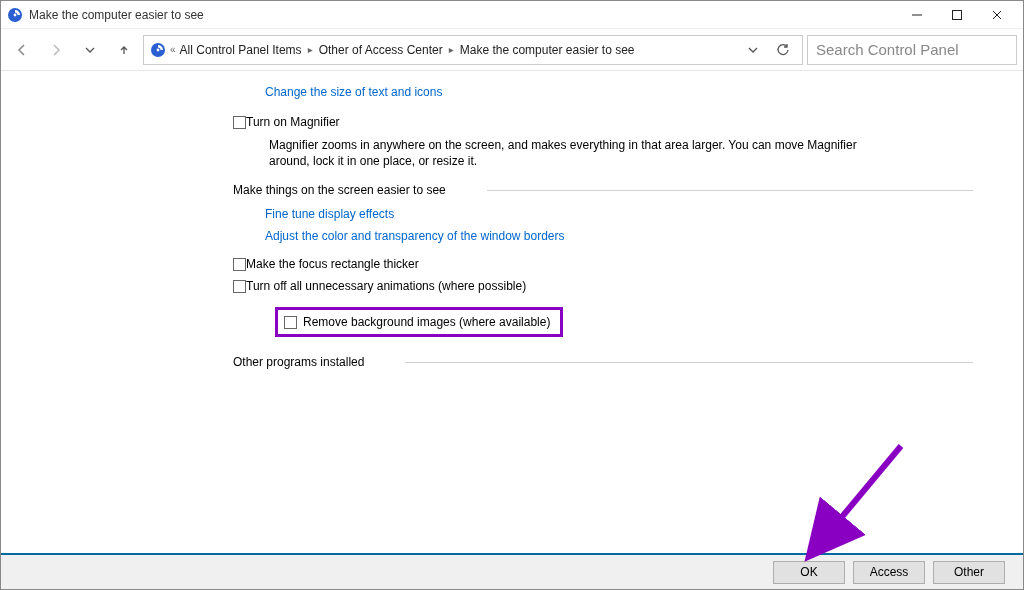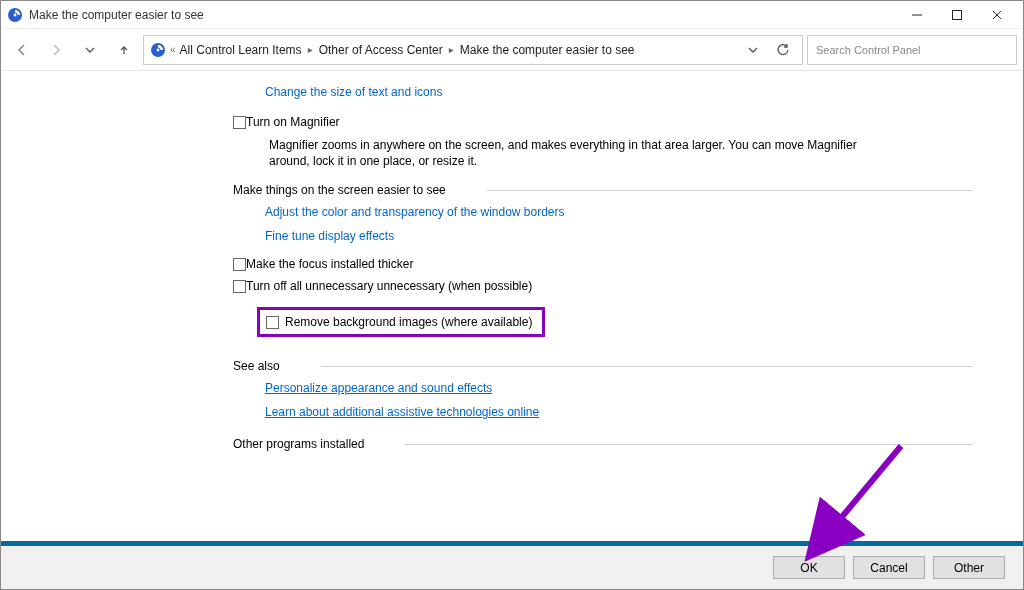--- a/index.html
+++ b/index.html
@@ -72,21 +72,21 @@
     width:210px;
     height:30px;
     border:1px solid #ccc;
     display:flex;
     align-items:center;
     padding:0 8px;
     color:#888;
     background:#fff;
   }
   .searchbar input {
-    border:none;outline:none;width:100%;font-size:11px;color:#333;background:transparent;
+    border:none;outline:none;width:100%;font-size:15px;color:#333;background:transparent;
   }
   .searchbar input::placeholder{color:#888;}
   
   .content {
     position:absolute;
     top:70px;left:0;right:0;bottom:36px;
     overflow:hidden;
     background:#fff;
     padding-left:22px;
   }
@@ -119,30 +119,30 @@
   }
   .select .chev{font-size:9px;color:#555;}
   .preview-box{
     width:42px;height:22px;border:1px solid #888;display:flex;align-items:center;justify-content:flex-start;padding-left:10px;
   }
   .preview-box .cursor-line{width:1px;height:14px;background:#000;}
   .highlight-box{
     display:inline-flex;align-items:flex-start;gap:6px;
     border:3px solid #8a00c2;
     padding:5px 10px 5px 6px;
-    margin-left:24px;
+    margin-left:42px;
   }
   
   .seealso{margin-top:18px;}
   .seealso .label{color:#000;}
   .seealso .link-row{margin:8px 0 0 32px;}
   
   .bottombar{
-    position:absolute;left:0;right:0;bottom:0;height:48px;
-    background:#f0f0f0;border-top:5px solid #0369a1;
+    position:absolute;left:0;right:0;bottom:0;height:36px;
+    background:#f0f0f0;border-top:2px solid #0369a1;
     display:flex;align-items:center;justify-content:flex-end;padding-right:18px;gap:8px;
   }
   .btn{
     min-width:72px;height:23px;border:1px solid #adadad;background:#e1e1e1;
     display:flex;align-items:center;justify-content:center;font-size:12px;color:#000;
     padding:0 10px;
   }
   
   .arrow-svg{position:absolute;pointer-events:none;}
 </style>
@@ -200,21 +200,21 @@
   </div>
   <div class="addrbar">
     <span style="display:inline-flex;">
       <svg width="16" height="16" viewBox="0 0 16 16">
         <circle cx="8" cy="8" r="7" fill="#2a5fd1"></circle>
         <circle cx="8" cy="8" r="1.4" fill="#fff"></circle>
         <path d="M8 3 A5 5 0 0 1 13 8 L10.5 8 A2.5 2.5 0 0 0 8 5.5 Z" fill="#fff"></path>
       </svg>
     </span>
     <span style="font-size:10px;color:#666;">«</span>
-    <span class="crumb">All Control Learn Items</span>
+    <span class="crumb">All Control Panel Items</span>
     <span class="chev">▸</span>
     <span class="crumb">Other of Access Center</span>
     <span class="chev">▸</span>
     <span class="crumb">Make the computer easier to see</span>
     <span class="addr-spacer"></span>
     <span class="addr-icon">
       <svg width="10" height="10">
           <path d="M1 3 L5 7 L9 3" fill="none" stroke="#555" stroke-width="1.3"></path>
         </svg>
     </span>
@@ -242,69 +242,57 @@
       <span class="chk-label">Turn on Magnifier</span>
     </div>
 
     <div class="desc" style="margin-left:36px;">Magnifier zooms in anywhere on the screen, and makes everything in that area larger. You can move Magnifier around, lock it in one place, or resize it.</div>
 
     <div class="section-head">
       <span class="label">Make things on the screen easier to see</span>
       <span class="rule"></span>
     </div>
 
+    <div class="indent1" style="margin-top:10px;">
+      <a href="#" class="link">Fine tune display effects</a>
+    </div>
     <div class="indent1" style="margin-top:8px;">
       <a href="#" class="link">Adjust the color and transparency of the window borders</a>
     </div>
-    <div class="indent1" style="margin-top:10px;">
-      <a href="#" class="link">Fine tune display effects</a>
-    </div>
 
     <div class="row indent1" style="margin-top:14px;">
       <span class="chk"></span>
-      <span class="chk-label">Make the focus installed thicker</span>
+      <span class="chk-label">Make the focus rectangle thicker</span>
     </div>
 
 
     <div class="row indent1" style="margin-top:8px;">
       <span class="chk"></span>
-      <span class="chk-label">Turn off all unnecessary unnecessary (when possible)</span>
+      <span class="chk-label">Turn off all unnecessary animations (where possible)</span>
     </div>
 
     <div style="margin-top:14px;">
       <span class="highlight-box">
         <span class="chk"></span>
         <span class="chk-label">Remove background images (where available)</span>
       </span>
     </div>
 
-    <div class="seealso">
-      <div class="section-head" style="margin-top:22px;">
-        <span class="label">See also</span>
-        <span class="rule"></span>
-      </div>
-      <div class="link-row">
-        <a href="#" class="link underline">Personalize appearance and sound effects</a>
-      </div>
-      <div class="link-row" style="margin-top:10px;">
-        <a href="#" class="link underline">Learn about additional assistive technologies online</a>
-      </div>
-    </div>
 
     <div class="section-head" style="margin-top:18px;">
       <span class="label">Other programs installed</span>
       <span class="rule"></span>
     </div>
 
   </div>
 </div>
 
 <div class="bottombar">
   <div class="btn">OK</div>
-  <div class="btn">Cancel</div>
+  <div class="btn">Access</div>
   <div class="btn">Other</div>
 </div>
 
 <svg class="arrow-svg" style="left:790px;top:435px;" width="130" height="130">
   <defs>
     <marker id="ah" markerWidth="10" markerHeight="10" refX="7" refY="5" orient="auto">
       <path d="M0 0 L10 5 L0 10 Z" fill="#8a00c2"></path>
     </marker>
   </defs>
   <line x1="110" y1="10" x2="25" y2="112" stroke="#8a00c2" stroke-width="6" marker-end="url(#ah)"></line>

